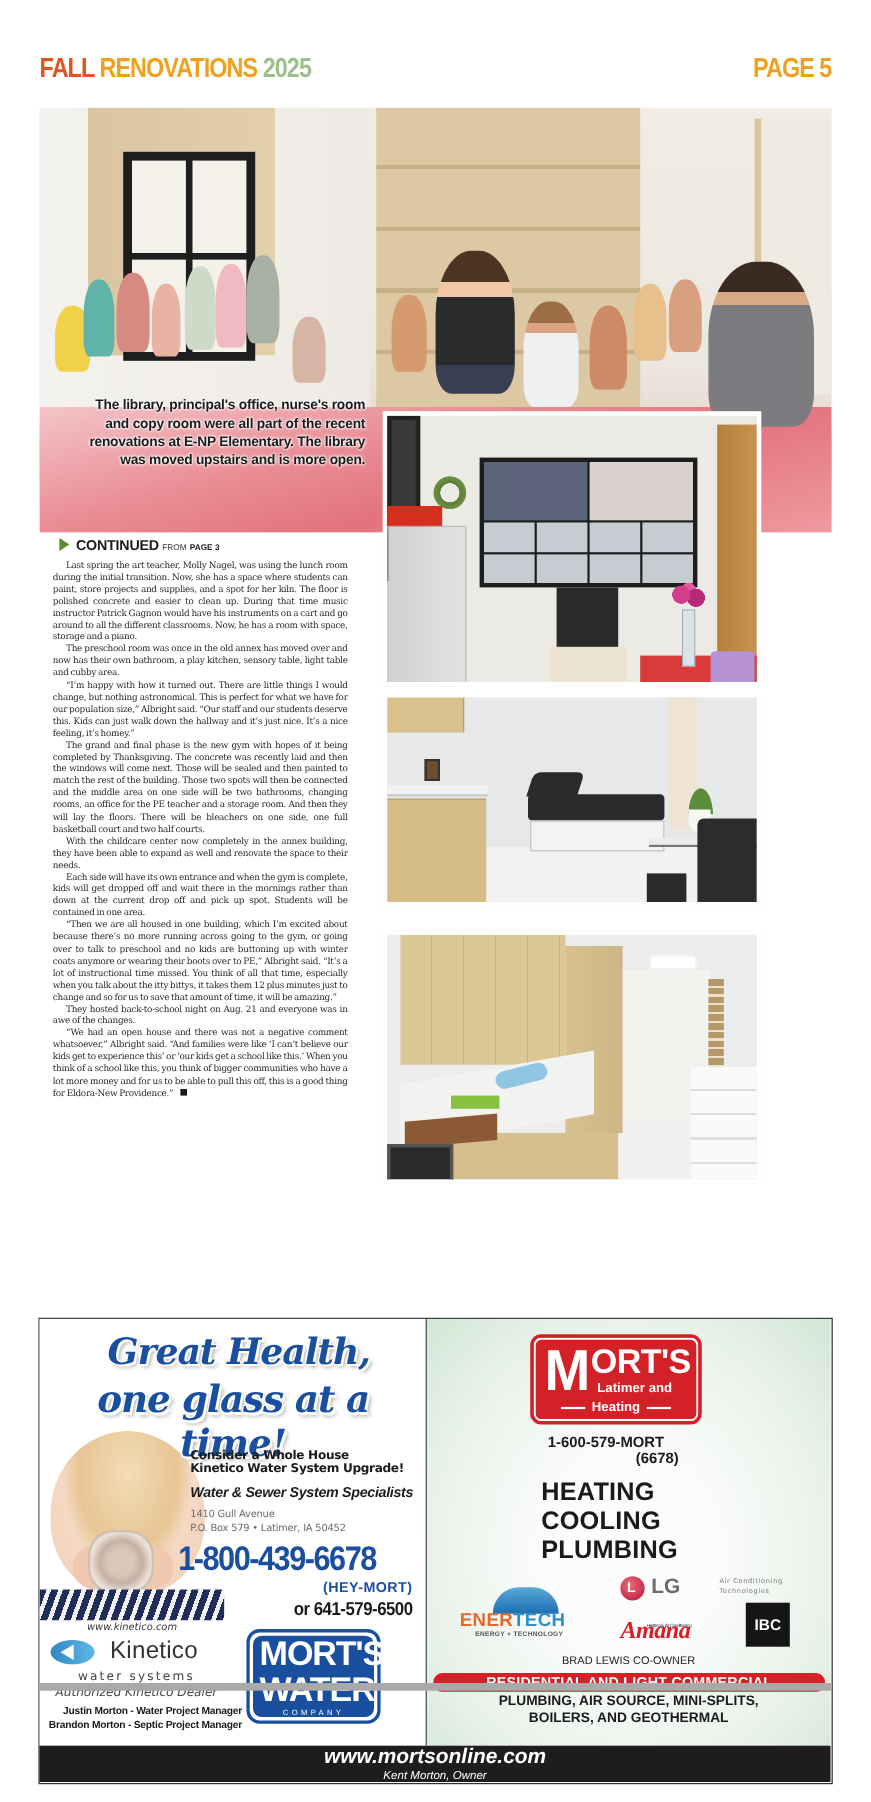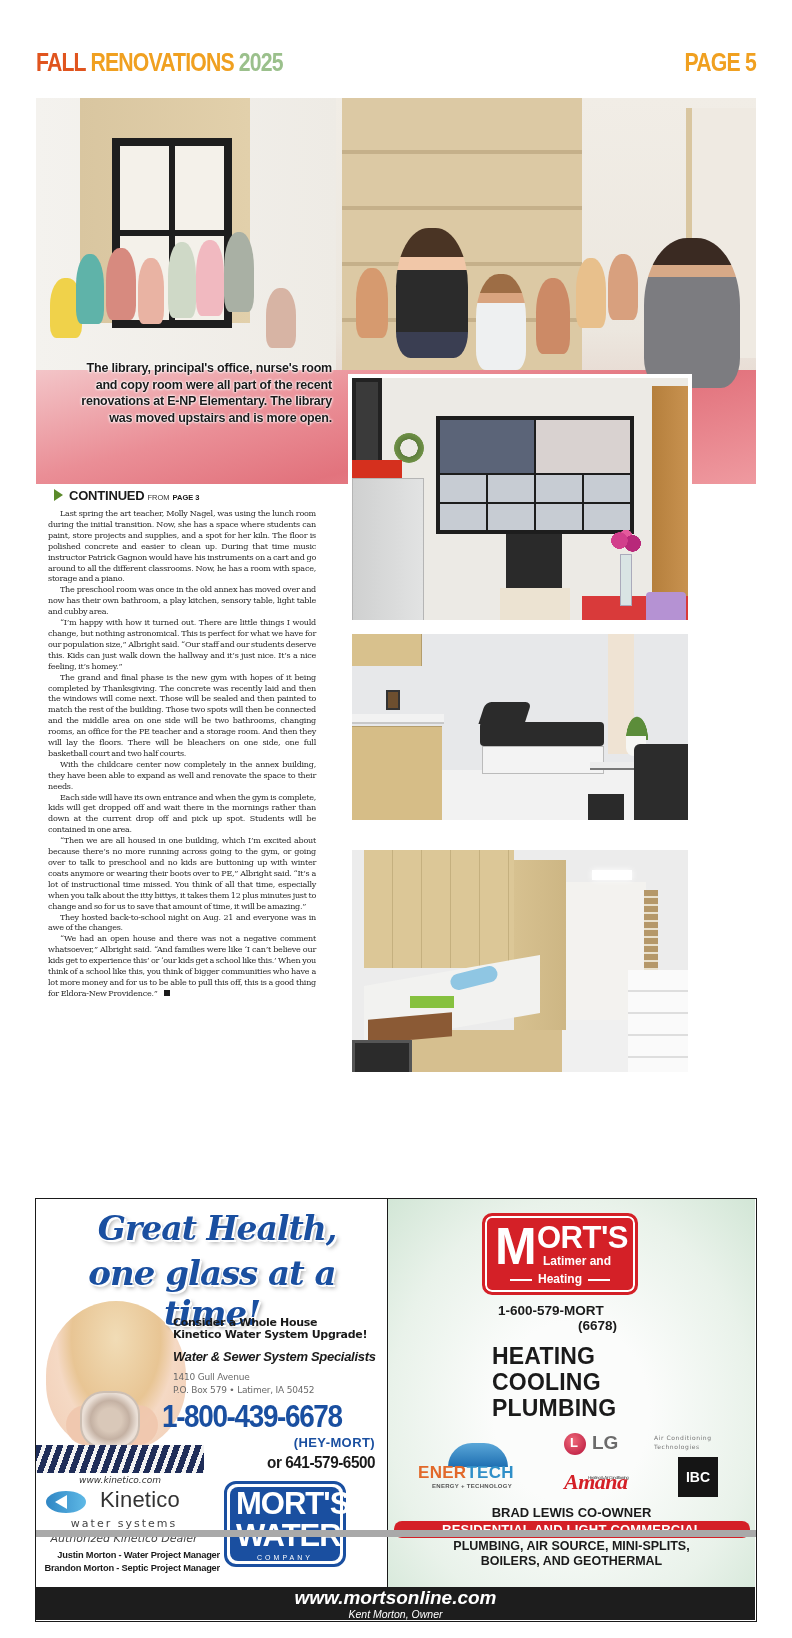--- a/index.html
+++ b/index.html
@@ -147,21 +147,21 @@
   .brand-enertech { position: absolute; left: 30px; top: 244px; width: 130px; height: 46px; }
   .brand-enertech .globe { position: absolute; left: 30px; top: 0; width: 60px; height: 24px; border-radius: 60px 60px 0 0; background: linear-gradient(180deg, #5aa7d8, #1f6fb2); }
   .brand-enertech .word { position: absolute; left: 0; top: 20px; font-family: "Liberation Sans", sans-serif; font-weight: 700; font-size: 17px; letter-spacing: 0.3px; }
   .brand-enertech .word .e1 { color: #e2692a; }
   .brand-enertech .word .e2 { color: #2f8fc8; }
   .brand-enertech .sub { position: absolute; left: 14px; top: 40px; font-family: "Liberation Sans", sans-serif; font-weight: 700; font-size: 6px; color: #555; letter-spacing: 0.3px; }
   .brand-amana { position: absolute; left: 176px; top: 270px; font-family: "Liberation Serif", serif; font-weight: 700; font-style: italic; font-size: 22px; color: #d42027; letter-spacing: -0.5px; }
   .brand-amana .tag { position: absolute; left: 24px; top: 6px; font-family: "DejaVu Sans", sans-serif; font-size: 4px; font-style: normal; font-weight: 400; color: #333; white-space: nowrap; }
   .brand-ibc { position: absolute; left: 290px; top: 258px; width: 40px; height: 40px; background: #151515; color: #fff; font-family: "Liberation Sans", sans-serif; font-weight: 700; font-size: 14px; line-height: 40px; text-align: center; }
 
-  .co-owner { position: absolute; left: 0; top: 306px; width: 100%; text-align: center; font-family: "Liberation Sans", sans-serif; font-weight: 700; font-size: 13px; color: #1a1a1a; }
+  .co-owner { position: absolute; left: 0; top: 306px; width: 100%; text-align: center; font-family: "Liberation Sans", sans-serif; font-weight: 400; font-size: 10px; color: #1a1a1a; }
   .red-banner { position: absolute; left: 6px; top: 322px; width: 356px; height: 17px; background: #d42027; border-radius: 8px; text-align: center; font-family: "Liberation Sans", sans-serif; font-weight: 700; font-size: 13px; line-height: 17px; color: #fff; letter-spacing: 0.2px; }
   .offerings { position: absolute; left: 0; top: 340px; width: 100%; text-align: center; font-family: "Liberation Sans", sans-serif; font-weight: 700; font-size: 12.5px; line-height: 15px; color: #1a1a1a; }
 
   .bottom-rule { position: absolute; left: 36px; top: 1530px; width: 720px; height: 7px; background: #a9a9a9; }
 </style>
 </head>
 <body>
 
 <div class="page-header">
   <div class="section-title">

